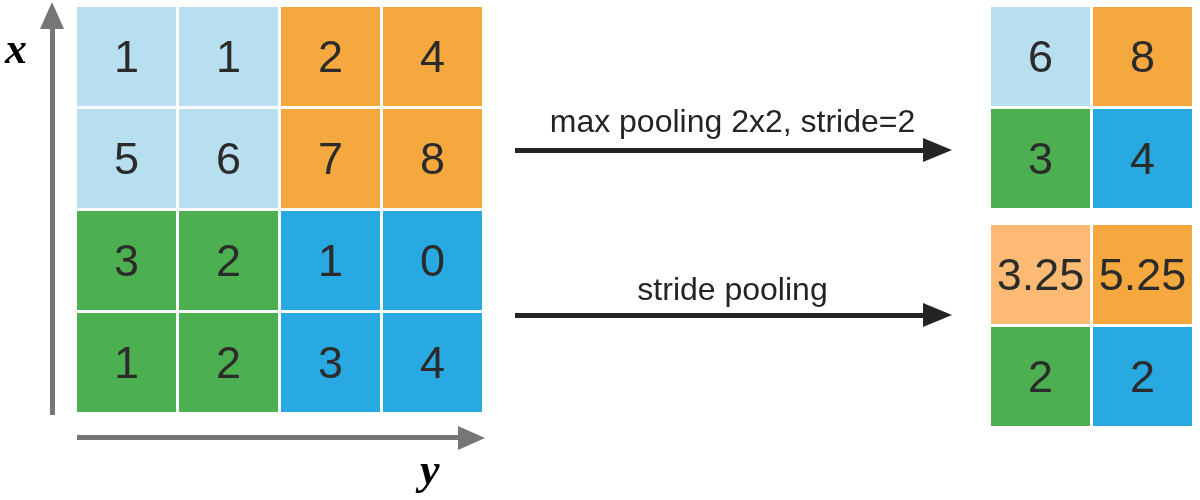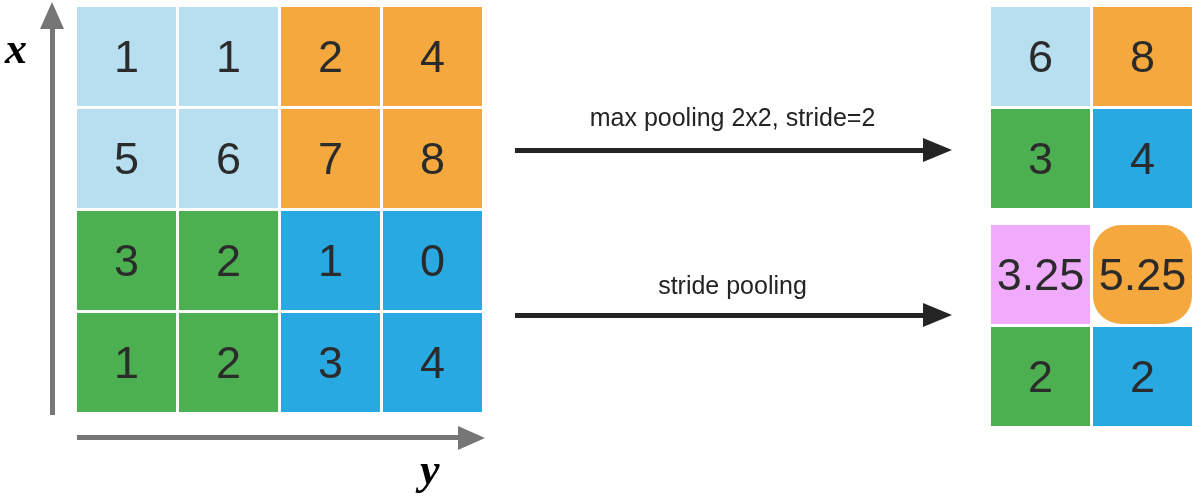--- a/index.html
+++ b/index.html
@@ -75,21 +75,21 @@
   }
   .x-label { left: 5px;  top: 27px; }
   .y-label { left: 420px; top: 448px; }
 
   
   .pool-label {
     position: absolute;
     left: 515px;
     width: 435px;
     text-align: center;
-    font-size: 25px;
+    font-size: 32px;
     color: var(--arrow-black, #242424);
     white-space: nowrap;
   }
   .pool-shaft {
     position: absolute;
     left: 515px;
     width: 410px; height: 5px;
     background: var(--arrow-black, #242424);
   }
   .pool-head {
@@ -148,19 +148,19 @@
   <div class="pool-head avg-head"></div>
 
   <div id="max-grid" class="matrix cols2" style="left:991px; top:7px;">
       <div class="cell" style="background: rgb(183, 223, 239);">6</div>
       <div class="cell" style="background: rgb(245, 168, 61);">8</div>
       <div class="cell" style="background: rgb(76, 175, 80);">3</div>
       <div class="cell" style="background: rgb(41, 169, 225);">4</div>
     </div>
 
   <div id="avg-grid" class="matrix cols2" style="left:991px; top:225px;">
-      <div class="cell" style="background: #f0abfc;">3.25</div>
-      <div class="cell" style="background: rgb(245, 168, 61); border-radius: 28px;">5.25</div>
+      <div class="cell" style="background: #fdba74;">3.25</div>
+      <div class="cell" style="background: rgb(245, 168, 61);">5.25</div>
       <div class="cell" style="background: rgb(76, 175, 80);">2</div>
       <div class="cell" style="background: rgb(41, 169, 225);">2</div>
     </div>
 
 </div>
 
 </body></html>

